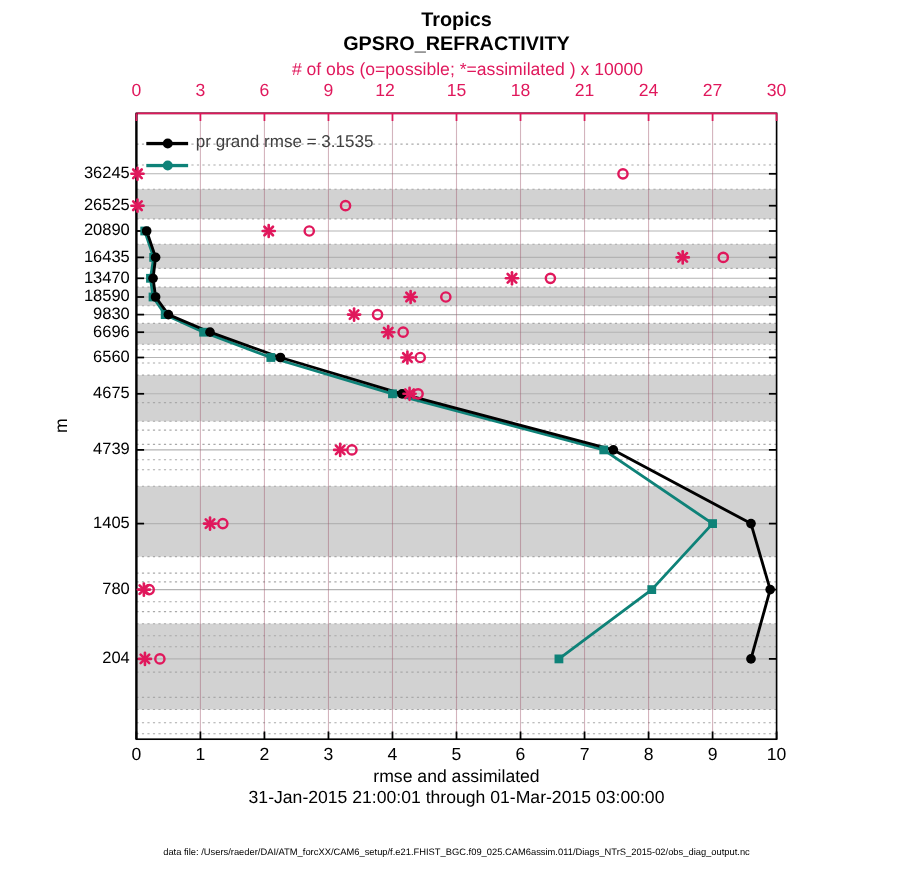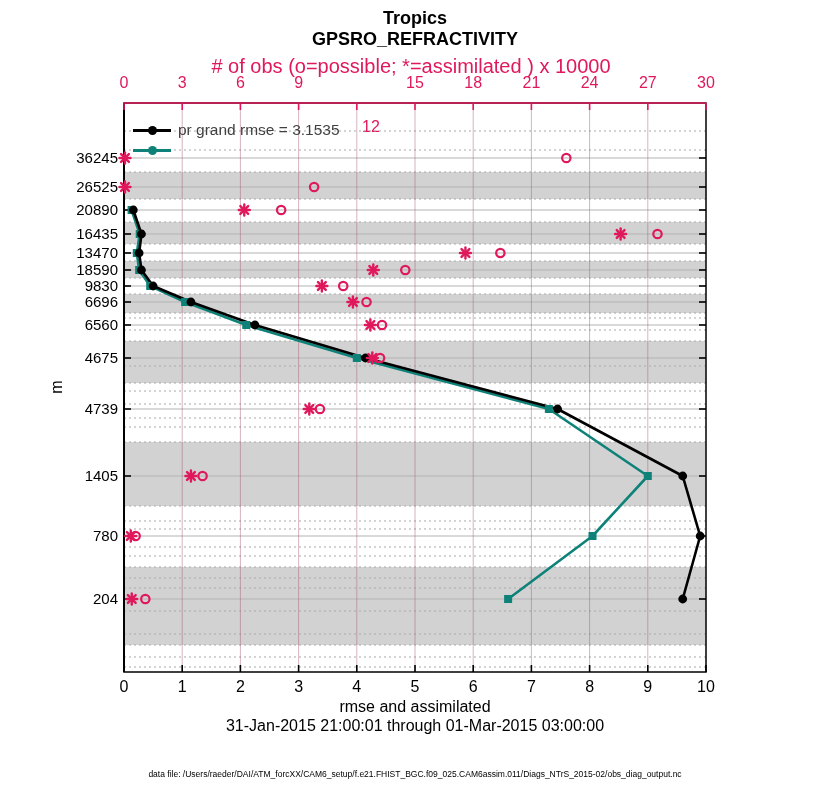--- a/index.html
+++ b/index.html
@@ -2,21 +2,21 @@
 <html><head>
 <meta charset="utf-8">
 <style>
   html,body{margin:0;padding:0;background:#fff;}
   .canvas{position:relative;width:830px;height:800px;background:#fff;overflow:hidden;
           font-family:"Liberation Sans","DejaVu Sans",sans-serif;}
   .abs{position:absolute;}
   .ctr{text-align:center;}
   .title1{left:124px;top:8px;width:582px;font-size:18px;font-weight:bold;color:#000;}
   .title2{left:124px;top:29px;width:582px;font-size:18px;font-weight:bold;color:#000;}
-  .topxlabel{left:120px;top:55px;width:582px;font-size:20px;color:#e0185c;}
+  .topxlabel{left:134px;top:55px;width:582px;font-size:16px;color:#e0185c;}
   .top-tick{position:absolute;top:74px;width:44px;margin-left:-22px;text-align:center;
             font-size:16px;color:#e0185c;}
   .bot-tick{position:absolute;top:678px;width:44px;margin-left:-22px;text-align:center;
             font-size:16px;color:#000;}
   .y-tick{position:absolute;width:72px;text-align:right;font-size:15px;color:#000;height:16px;line-height:16px;}
   .ylabel{left:50px;top:378px;font-size:16px;color:#000;transform:rotate(-90deg);}
   .botxlabel{left:124px;top:698px;width:582px;font-size:16px;color:#000;}
   .dateline{left:0px;top:717px;width:830px;font-size:16px;color:#000;}
   .footer{left:0px;top:769px;width:830px;font-size:8.5px;color:#000;}
   .legend{left:133px;top:120px;}
@@ -34,21 +34,21 @@
 
   <div class="abs ctr title1">Tropics</div>
   <div class="abs ctr title2">GPSRO_REFRACTIVITY</div>
   <div class="abs ctr topxlabel"># of obs (o=possible; *=assimilated ) x 10000</div>
 
   <div id="topTicks">
       <div class="top-tick" style="left: 124px;">0</div>
       <div class="top-tick" style="left: 182.2px;">3</div>
       <div class="top-tick" style="left: 240.4px;">6</div>
       <div class="top-tick" style="left: 298.6px;">9</div>
-      <div class="top-tick" style="left: 371px; margin-top: 44px;">12</div>
+      <div class="top-tick" style="left: 350px;">12</div>
       <div class="top-tick" style="left: 415px;">15</div>
       <div class="top-tick" style="left: 473.2px;">18</div>
       <div class="top-tick" style="left: 531.4px;">21</div>
       <div class="top-tick" style="left: 589.6px;">24</div>
       <div class="top-tick" style="left: 647.8px;">27</div>
       <div class="top-tick" style="left: 706px;">30</div>
     </div>
 
   <div class="abs" style="left:124px;top:103px;">
     <svg id="plot" width="582" height="569" style="overflow:visible">

